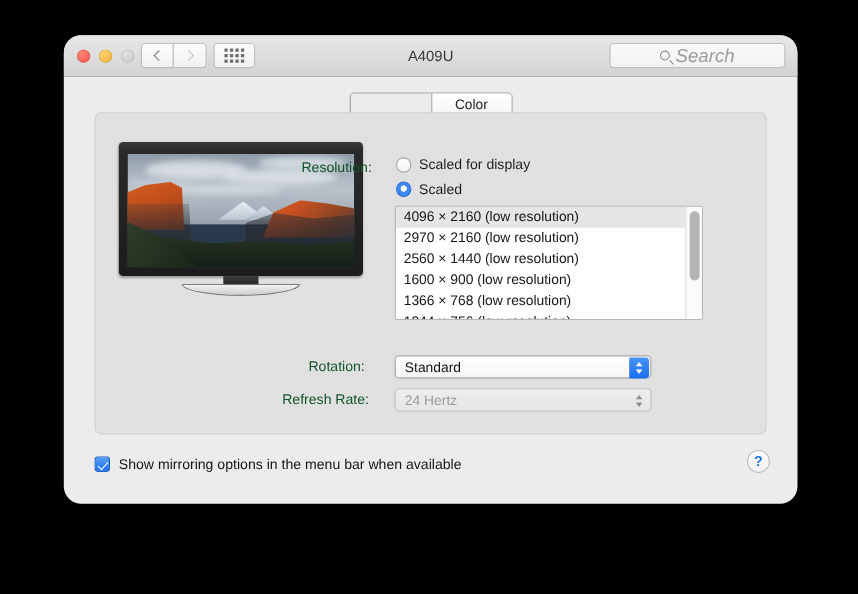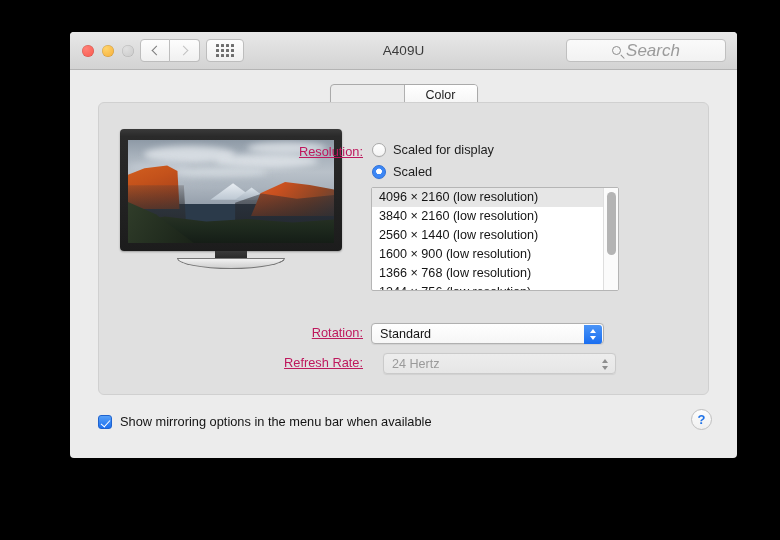--- a/index.html
+++ b/index.html
@@ -6,24 +6,24 @@
   html, body {
     width: 780px; height: 540px;
     background: #000000;
     font-family: "Liberation Sans", sans-serif;
     overflow: hidden;
   }
 
   
   .window {
     position: absolute;
-    left: 70px; top: 32px;
+    left: 58px; top: 32px;
     width: 667px; height: 426px;
     background: #ececec;
-    border-radius: 4px;
+    border-radius: 16px;
     box-shadow: 0 0 0 0.5px rgba(0,0,0,0.35);
     overflow: hidden;
   }
 
   
   .titlebar {
     position: relative;
     height: 38px;
     background: linear-gradient(to bottom, #e8e8e8 0%, #d3d3d3 100%);
     border-bottom: 1px solid #b4b4b4;
@@ -184,21 +184,21 @@
   .base {
     position: absolute; left: 50%; transform: translateX(-50%);
     top: 129px; width: 108px; height: 11px;
     background: linear-gradient(to bottom, #f2f2f2 0%, #dcdcdc 60%, #cfcfcf 100%);
     border: 1px solid #777;
     border-radius: 0 0 50% 50% / 0 0 100% 100%;
   }
 
   
   .field-label {
-    position: absolute; font-size: 12.8px; color: #be185d; text-align: right; text-decoration: underline;
+    position: absolute; font-size: 12.8px; color: #14532d; text-align: center;
   }
   .lbl-resolution { left: 174px; top: 41px; width: 90px; }
   .lbl-rotation   { left: 174px; top: 222px; width: 90px; }
   .lbl-refresh    { left: 154px; top: 252px; width: 110px; }
 
   .radio-row { position: absolute; display: flex; align-items: center; gap: 7px; }
   .radio-row.r1 { left: 273px; top: 39px; }
   .radio-row.r2 { left: 273px; top: 61px; }
   .radio {
     width: 14px; height: 14px; border-radius: 50%;
@@ -209,21 +209,21 @@
   }
   .radio.on {
     background: radial-gradient(circle at 50% 45%, #ffffff 0 2.6px, #3d87f5 3.1px 100%);
     border: 1px solid #2c6fd8;
   }
   .radio-label { font-size: 12.8px; color: #1d1d1d; }
 
   
   .listbox {
     position: absolute; left: 272px; top: 84px;
-    width: 248px; height: 104px;
+    width: 280px; height: 104px;
     background: #ffffff;
     border: 1px solid #b5b5b5;
     border-radius: 2px;
     overflow: hidden;
     padding-left: 11px;
   }
   .list-inner { position: absolute; left: 0; top: 0; right: 15px; }
   .lrow {
     height: 19px; line-height: 19px;
     padding-left: 7px;
@@ -244,21 +244,21 @@
   
   .popup {
     position: absolute; left: 272px;
     width: 233px; height: 21px;
     border: 1px solid #b0b0b0; border-radius: 4px;
     background: linear-gradient(to bottom, #ffffff, #f6f6f6);
     display: flex; align-items: center;
     box-shadow: 0 0.5px 1px rgba(0,0,0,0.07);
   }
   .popup.rotation { top: 220px; }
-  .popup.refresh  { top: 250px; background: linear-gradient(to bottom, #ededed, #e6e6e6); border-color: #cacaca; margin-left: 12px; }
+  .popup.refresh  { top: 250px; background: linear-gradient(to bottom, #ededed, #e6e6e6); border-color: #cacaca; }
   .popup-text { font-size: 12.6px; color: #141414; padding-left: 8px; text-align: right; }
   .popup.refresh .popup-text { color: #9a9a9a; }
   .stepper {
     position: absolute; right: 1px; top: 1px;
     width: 18px; height: 19px; border-radius: 0 3px 3px 0;
     background: linear-gradient(to bottom, #4a94f7, #1a6ef0);
     display: flex; flex-direction: column; align-items: center; justify-content: center; gap: 3px;
   }
   .popup.refresh .stepper { background: transparent; }
   .arw { width: 0; height: 0; border-left: 3.4px solid transparent; border-right: 3.4px solid transparent; }
@@ -384,21 +384,21 @@
     </div>
 
     <div class="radio-row r2">
       <span class="radio on"></span>
       <span class="radio-label">Scaled</span>
     </div>
 
     <div class="listbox">
       <div class="list-inner">
         <div class="lrow sel">4096 × 2160 (low resolution)</div>
-        <div class="lrow">3840 × 2160 (low resolution)</div>
+        <div class="lrow">2970 × 2160 (low resolution)</div>
         <div class="lrow">2560 × 1440 (low resolution)</div>
         <div class="lrow">1600 × 900 (low resolution)</div>
         <div class="lrow">1366 × 768 (low resolution)</div>
         <div class="lrow">1344 × 756 (low resolution)</div>
       </div>
       <div class="sbtrack">
         <div class="sbthumb"></div>
       </div>
     </div>
 

